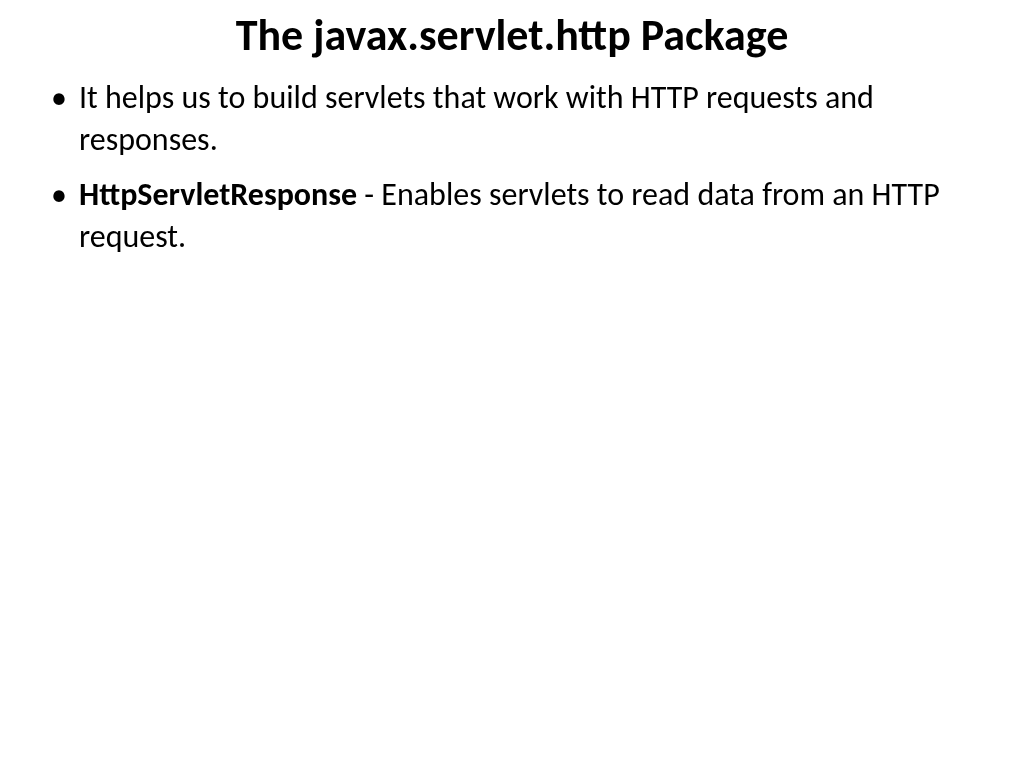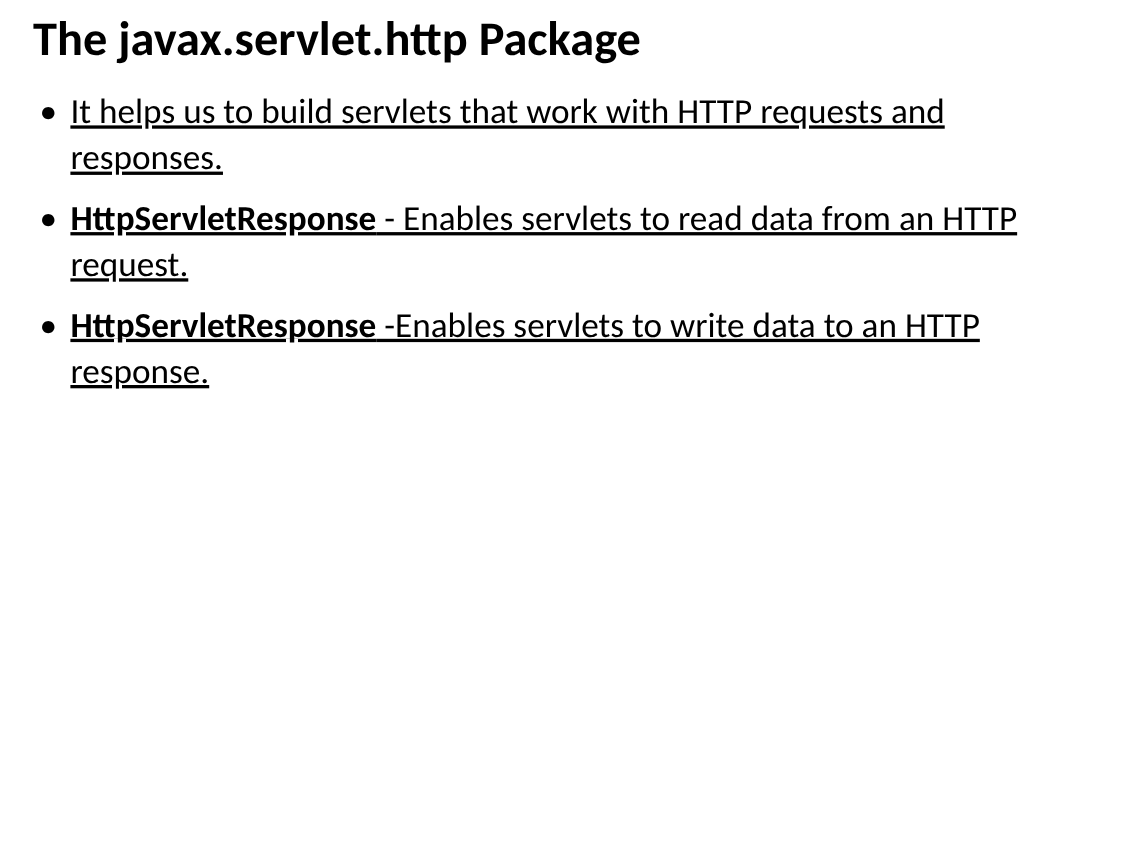--- a/index.html
+++ b/index.html
@@ -13,29 +13,28 @@
   }
   .slide {
     box-sizing: border-box;
     width: 1024px;
     height: 768px;
     padding: 8px 30px 0 30px;
   }
   .title {
     font-size: 44px;
     font-weight: 700;
-    text-align: left;
-    margin: 0 0 19px 0;
+    text-align: center;
+    margin: 0 0 6px 0;
     letter-spacing: 0px;
   }
   ul.bullets {
     list-style: none;
-    margin: 0;
+    margin: 15px;
     padding: 0;
-    text-decoration: underline;
   }
   ul.bullets > li {
     position: relative;
     font-size: 32px;
     line-height: 1.30;
     padding-left: 34px;
     margin: 0 0 14px 0;
   }
   ul.bullets > li::before {
     content: "•";
@@ -54,17 +53,14 @@
 
 <div class="slide">
   <h1 class="title">The javax.servlet.http Package</h1>
   <ul class="bullets">
     <li>
       <span class="bold"></span><span>It helps us to build servlets that work with HTTP requests and responses.</span>
     </li>
     <li>
       <span class="bold">HttpServletResponse</span><span> - Enables servlets to read data from an HTTP request.</span>
     </li>
-    <li>
-      <span class="bold">HttpServletResponse</span><span> -Enables servlets to write data to an HTTP response.</span>
-    </li>
   </ul>
 </div>
 
 </body></html>

